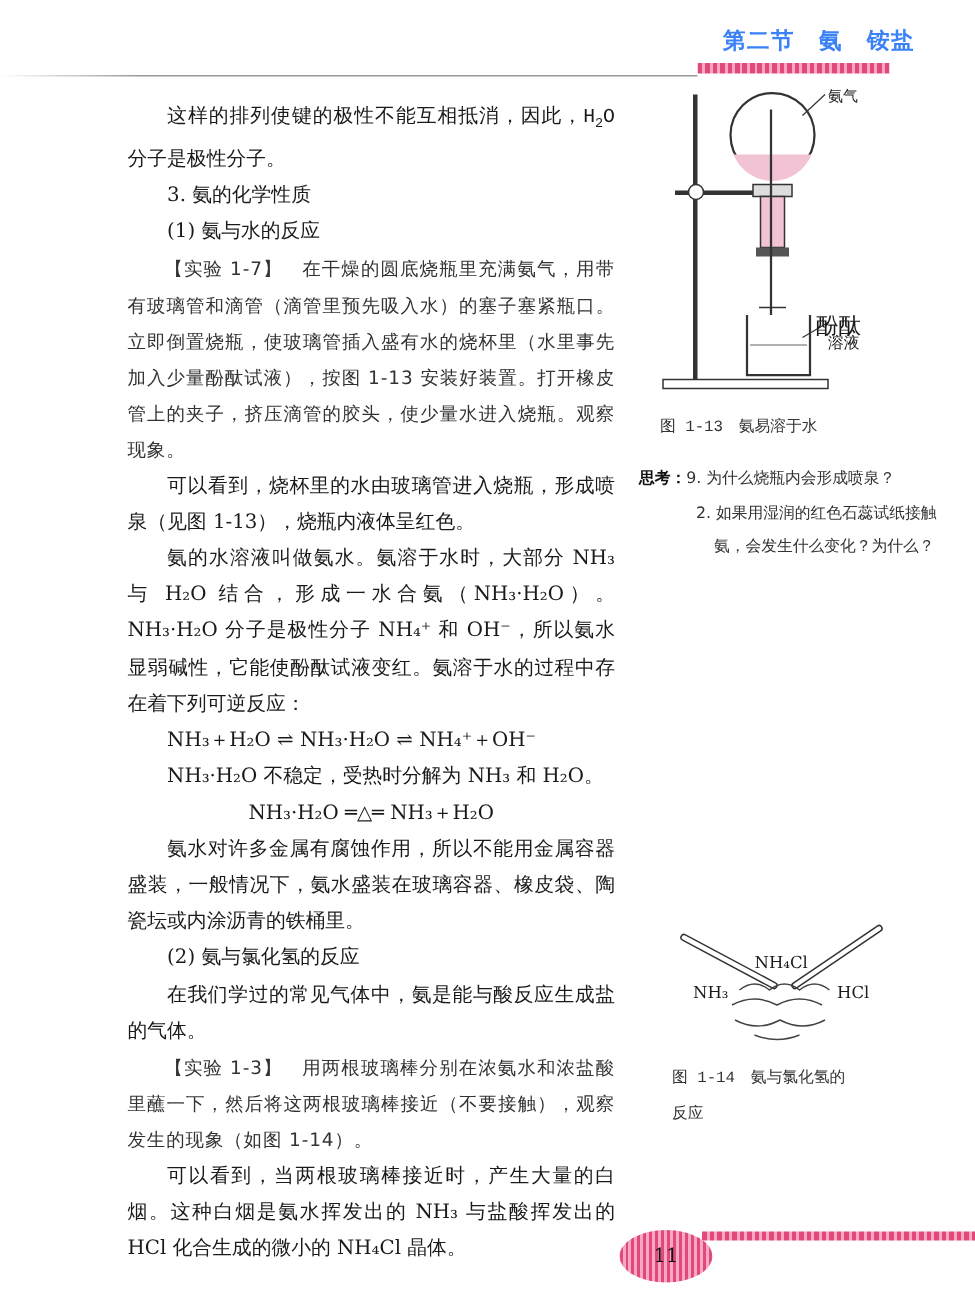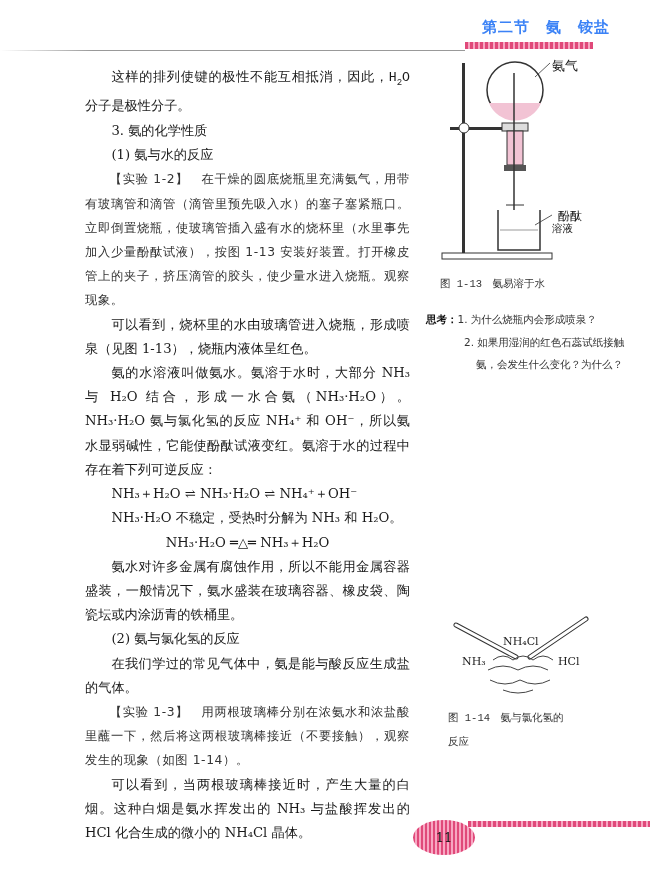--- a/index.html
+++ b/index.html
@@ -45,23 +45,23 @@
 <body>
 
 <div class="header-title">第二节　氨　铵盐</div>
 <div class="header-band"></div>
 <div class="header-rule"></div>
 
 <div class="body-text">
   <p class="p noindent" style="text-indent:2em">这样的排列使键的极性不能互相抵消，因此，H<sub>2</sub>O 分子是极性分子。</p>
   <p class="p">3. 氨的化学性质</p>
   <p class="p">(1) 氨与水的反应</p>
-  <p class="p exp">【实验 1-2】　在干燥的圆底烧瓶里充满氨气，用带有玻璃管和滴管（滴管里预先吸入水）的塞子塞紧瓶口。立即倒置烧瓶，使玻璃管插入盛有水的烧杯里（水里事先加入少量酚酞试液），按图 1-13 安装好装置。打开橡皮管上的夹子，挤压滴管的胶头，使少量水进入烧瓶。观察现象。</p>
+  <p class="p exp">【实验 1-7】　在干燥的圆底烧瓶里充满氨气，用带有玻璃管和滴管（滴管里预先吸入水）的塞子塞紧瓶口。立即倒置烧瓶，使玻璃管插入盛有水的烧杯里（水里事先加入少量酚酞试液），按图 1-13 安装好装置。打开橡皮管上的夹子，挤压滴管的胶头，使少量水进入烧瓶。观察现象。</p>
   <p class="p">可以看到，烧杯里的水由玻璃管进入烧瓶，形成喷泉（见图 1-13），烧瓶内液体呈红色。</p>
-  <p class="p">氨的水溶液叫做氨水。氨溶于水时，大部分 NH₃ 与 H₂O 结合，形成一水合氨（NH₃·H₂O）。NH₃·H₂O 氨与氯化氢的反应 NH₄⁺ 和 OH⁻，所以氨水显弱碱性，它能使酚酞试液变红。氨溶于水的过程中存在着下列可逆反应：</p>
+  <p class="p">氨的水溶液叫做氨水。氨溶于水时，大部分 NH₃ 与 H₂O 结合，形成一水合氨（NH₃·H₂O）。NH₃·H₂O 分子是极性分子 NH₄⁺ 和 OH⁻，所以氨水显弱碱性，它能使酚酞试液变红。氨溶于水的过程中存在着下列可逆反应：</p>
   <p class="p">NH₃＋H₂O ⇌ NH₃·H₂O ⇌ NH₄⁺＋OH⁻</p>
   <p class="p">NH₃·H₂O 不稳定，受热时分解为 NH₃ 和 H₂O。</p>
   <p class="p center">NH₃·H₂O ═△═ NH₃＋H₂O</p>
   <p class="p">氨水对许多金属有腐蚀作用，所以不能用金属容器盛装，一般情况下，氨水盛装在玻璃容器、橡皮袋、陶瓷坛或内涂沥青的铁桶里。</p>
   <p class="p">(2) 氨与氯化氢的反应</p>
   <p class="p">在我们学过的常见气体中，氨是能与酸反应生成盐的气体。</p>
   <p class="p exp">【实验 1-3】　用两根玻璃棒分别在浓氨水和浓盐酸里蘸一下，然后将这两根玻璃棒接近（不要接触），观察发生的现象（如图 1-14）。</p>
   <p class="p">可以看到，当两根玻璃棒接近时，产生大量的白烟。这种白烟是氨水挥发出的 NH₃ 与盐酸挥发出的 HCl 化合生成的微小的 NH₄Cl 晶体。</p>
 
 </div>
@@ -77,28 +77,28 @@
     <rect x="62" y="68" width="26" height="8" fill="#ddd" stroke="#333"></rect>
     <rect x="67" y="76" width="16" height="34" fill="#f2c3d4" stroke="#333"></rect>
     <rect x="64" y="110" width="22" height="6" fill="#555"></rect>
     <line x1="74" y1="18" x2="74" y2="190" stroke="#333" stroke-width="1.5"></line>
     <line x1="66" y1="150" x2="84" y2="150" stroke="#333"></line>
     <path d="M58 155 L58 195 L100 195 L100 155" fill="#fff" stroke="#333" stroke-width="1.5"></path>
     <line x1="60" y1="175" x2="98" y2="175" stroke="#999"></line>
     <line x1="95" y1="22" x2="110" y2="8" stroke="#333" stroke-width="0.8"></line>
     <line x1="95" y1="170" x2="112" y2="160" stroke="#333" stroke-width="0.8"></line>
   </svg>
-  <span style="position:absolute;left:112px;top:2px;font-size:13px;">氨气</span>
-  <span style="position:absolute;left:118px;top:153px;font-size:12px;">酚酞</span>
+  <span style="position:absolute;left:112px;top:2px;font-size:10px;">氨气</span>
+  <span style="position:absolute;left:104px;top:153px;font-size:15px;">酚酞</span>
   <span style="position:absolute;left:112px;top:167px;font-size:10.5px;">溶液</span>
   <div class="fig-caption" style="position:absolute;left:0;top:222px;width:130px;">图 1-13　氨易溶于水</div>
 </div>
 
 <div class="think">
-  <span class="item first"><span class="label">思考：</span><span>1. 为什么烧瓶内会形成喷泉？</span></span>
+  <span class="item first"><span class="label">思考：</span><span>9. 为什么烧瓶内会形成喷泉？</span></span>
   <span class="item">2. 如果用湿润的红色石蕊试纸接触氨，会发生什么变化？为什么？</span>
 </div>
 
 <div class="fig" style="left:448px;top:615px;width:150px;height:130px;">
   <svg width="150" height="90" viewBox="0 0 150 90">
     <line x1="8" y1="10" x2="68" y2="42" stroke="#333" stroke-width="5" stroke-linecap="round"></line>
     <line x1="8" y1="10" x2="68" y2="42" stroke="#fff" stroke-width="3" stroke-linecap="round"></line>
     <line x1="138" y1="4" x2="82" y2="42" stroke="#333" stroke-width="5" stroke-linecap="round"></line>
     <line x1="138" y1="4" x2="82" y2="42" stroke="#fff" stroke-width="3" stroke-linecap="round"></line>
     <path d="M45 45 q10 -8 20 0 q10 -8 20 0 q10 -8 20 0" fill="none" stroke="#444"></path>

